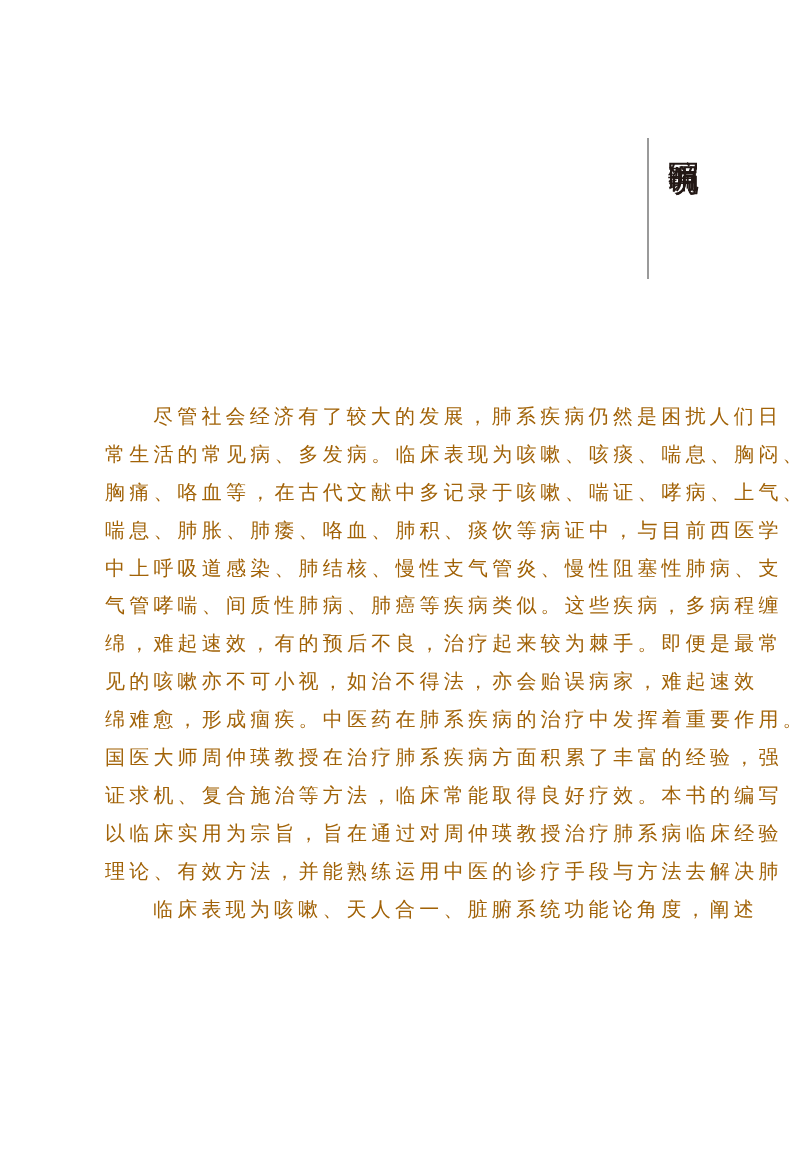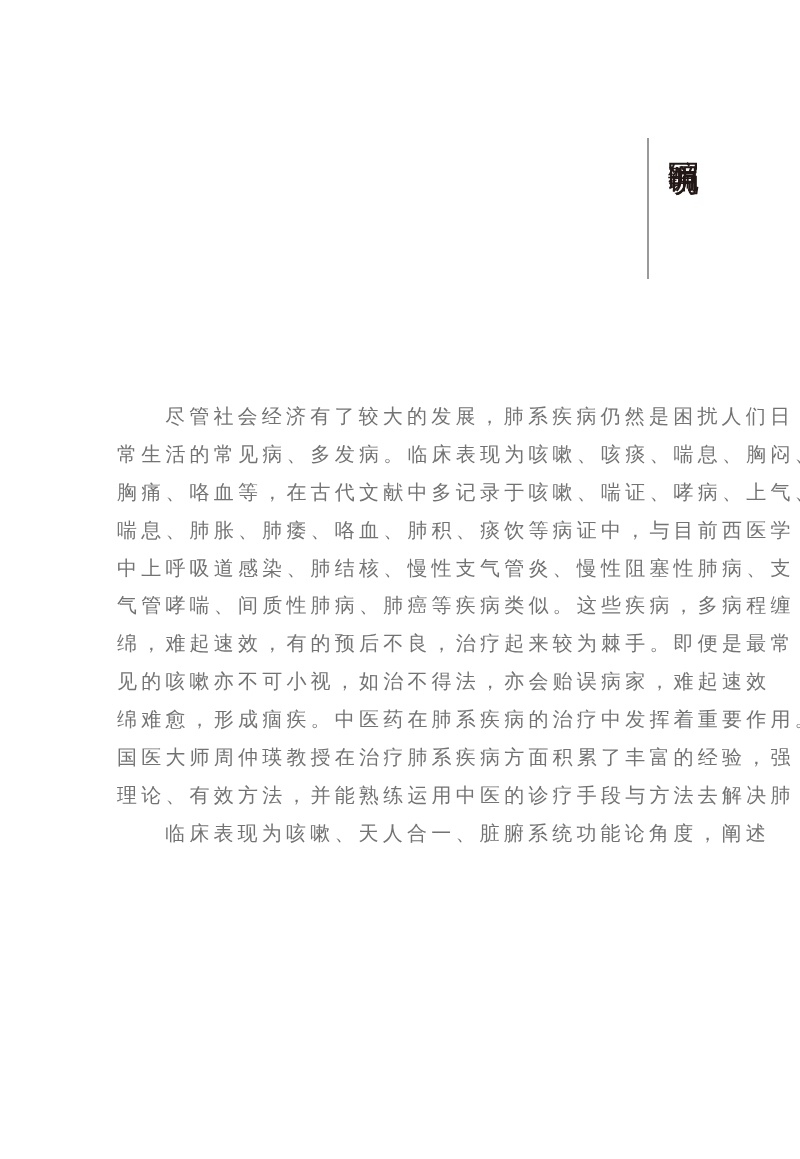--- a/index.html
+++ b/index.html
@@ -30,27 +30,27 @@
       width: 36px;
       font-family: "DejaVu Sans", "Liberation Sans", sans-serif;
       font-size: 31px;
       line-height: 36px;
       color: #231815;
       writing-mode: vertical-rl;
       letter-spacing: 2px;
     }
     .body-text {
       position: absolute;
-      left: 117px;
+      left: 105px;
       top: 398px;
       width: 590px;
       font-size: 20px;
       line-height: 37.9px;
       letter-spacing: 4.2px;
-      color: #737373;
+      color: #a16207;
     }
     .line {
       display: block;
       white-space: nowrap;
       height: 37.9px;
     }
     .line.indent {
       padding-left: 48px;
     }
   </style>
@@ -65,16 +65,18 @@
     <span class="line indent">尽管社会经济有了较大的发展，肺系疾病仍然是困扰人们日</span>
     <span class="line">常生活的常见病、多发病。临床表现为咳嗽、咳痰、喘息、胸闷、</span>
     <span class="line">胸痛、咯血等，在古代文献中多记录于咳嗽、喘证、哮病、上气、</span>
     <span class="line">喘息、肺胀、肺痿、咯血、肺积、痰饮等病证中，与目前西医学</span>
     <span class="line">中上呼吸道感染、肺结核、慢性支气管炎、慢性阻塞性肺病、支</span>
     <span class="line">气管哮喘、间质性肺病、肺癌等疾病类似。这些疾病，多病程缠</span>
     <span class="line">绵，难起速效，有的预后不良，治疗起来较为棘手。即便是最常</span>
     <span class="line">见的咳嗽亦不可小视，如治不得法，亦会贻误病家，难起速效</span>
     <span class="line">绵难愈，形成痼疾。中医药在肺系疾病的治疗中发挥着重要作用。</span>
     <span class="line">国医大师周仲瑛教授在治疗肺系疾病方面积累了丰富的经验，强</span>
+    <span class="line">证求机、复合施治等方法，临床常能取得良好疗效。本书的编写</span>
+    <span class="line">以临床实用为宗旨，旨在通过对周仲瑛教授治疗肺系病临床经验</span>
     <span class="line">理论、有效方法，并能熟练运用中医的诊疗手段与方法去解决肺</span>
     <span class="line indent">临床表现为咳嗽、天人合一、脏腑系统功能论角度，阐述</span>
   </div>
 </div>
 
 </body></html>

